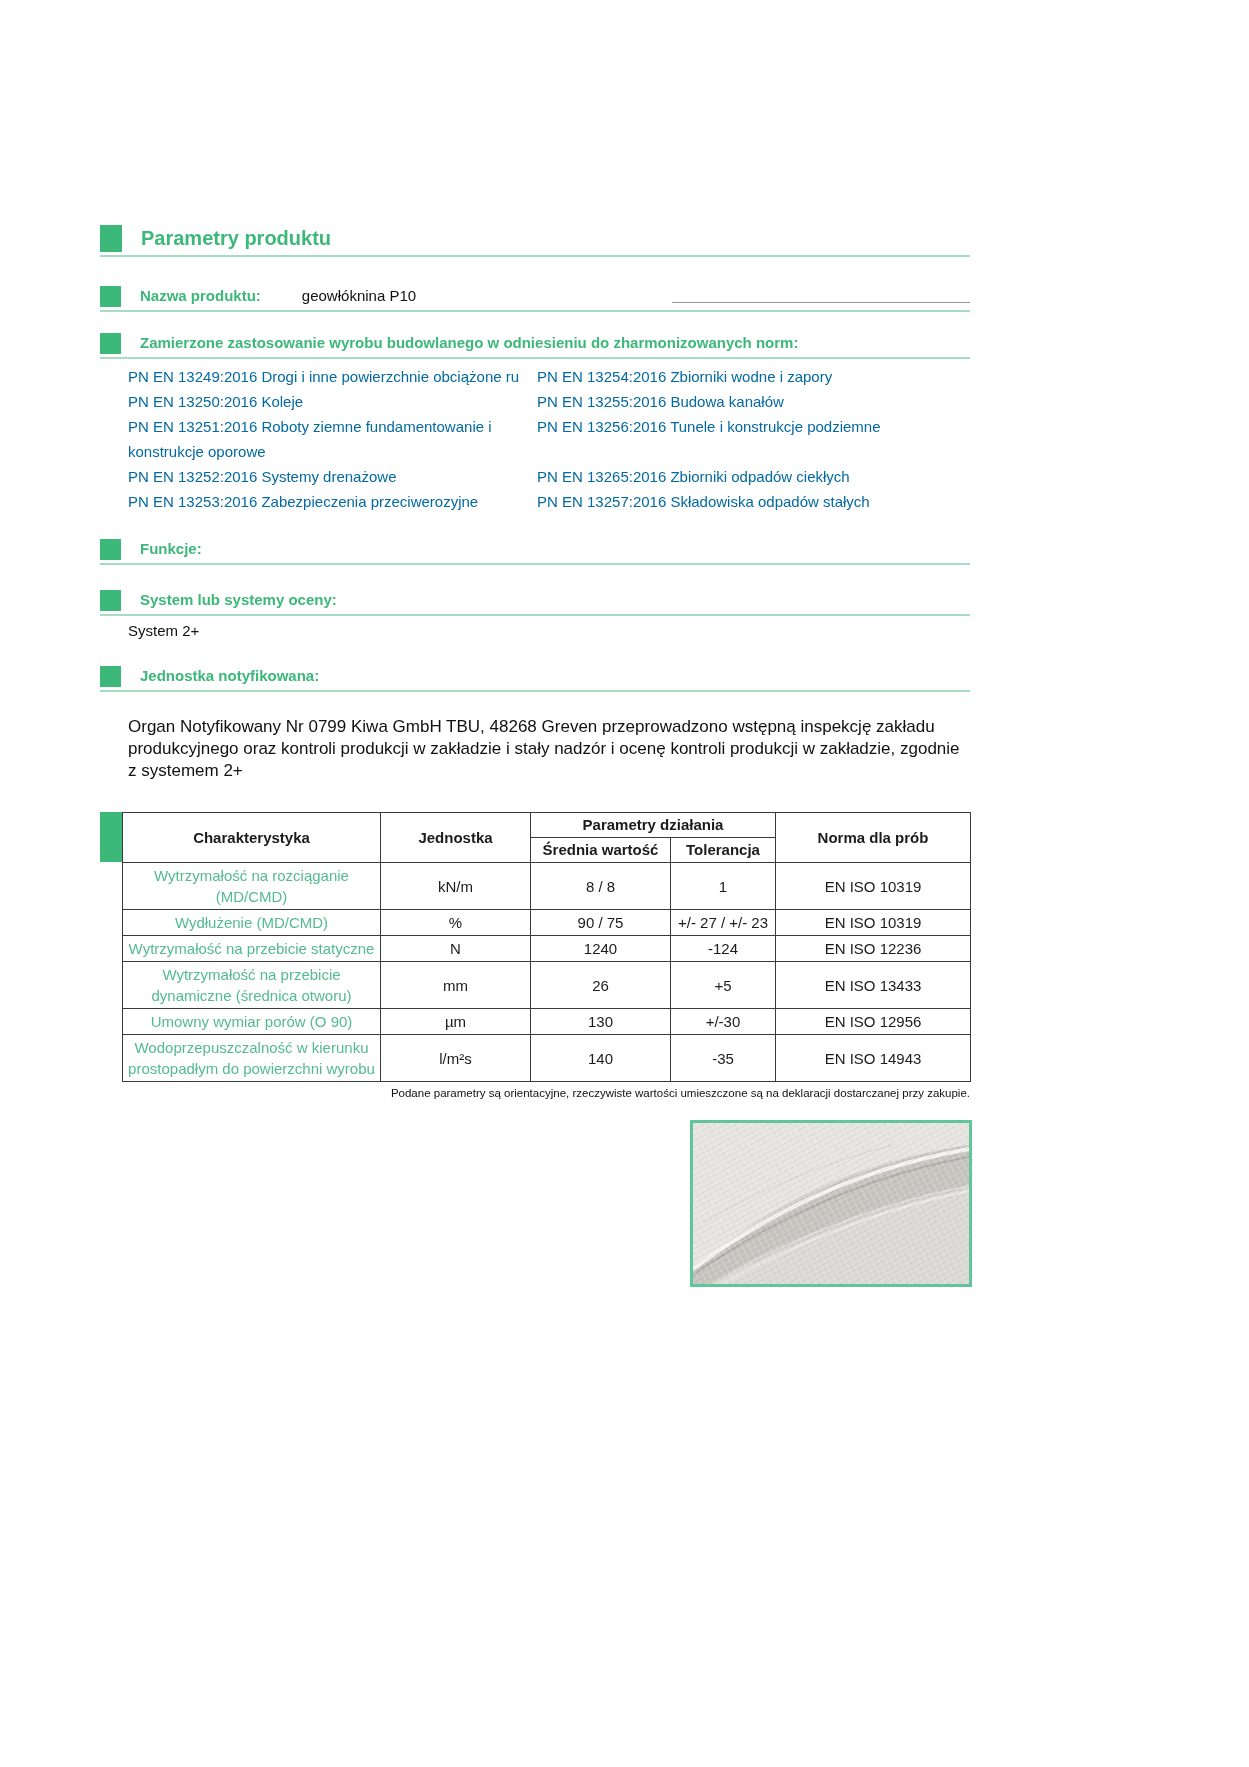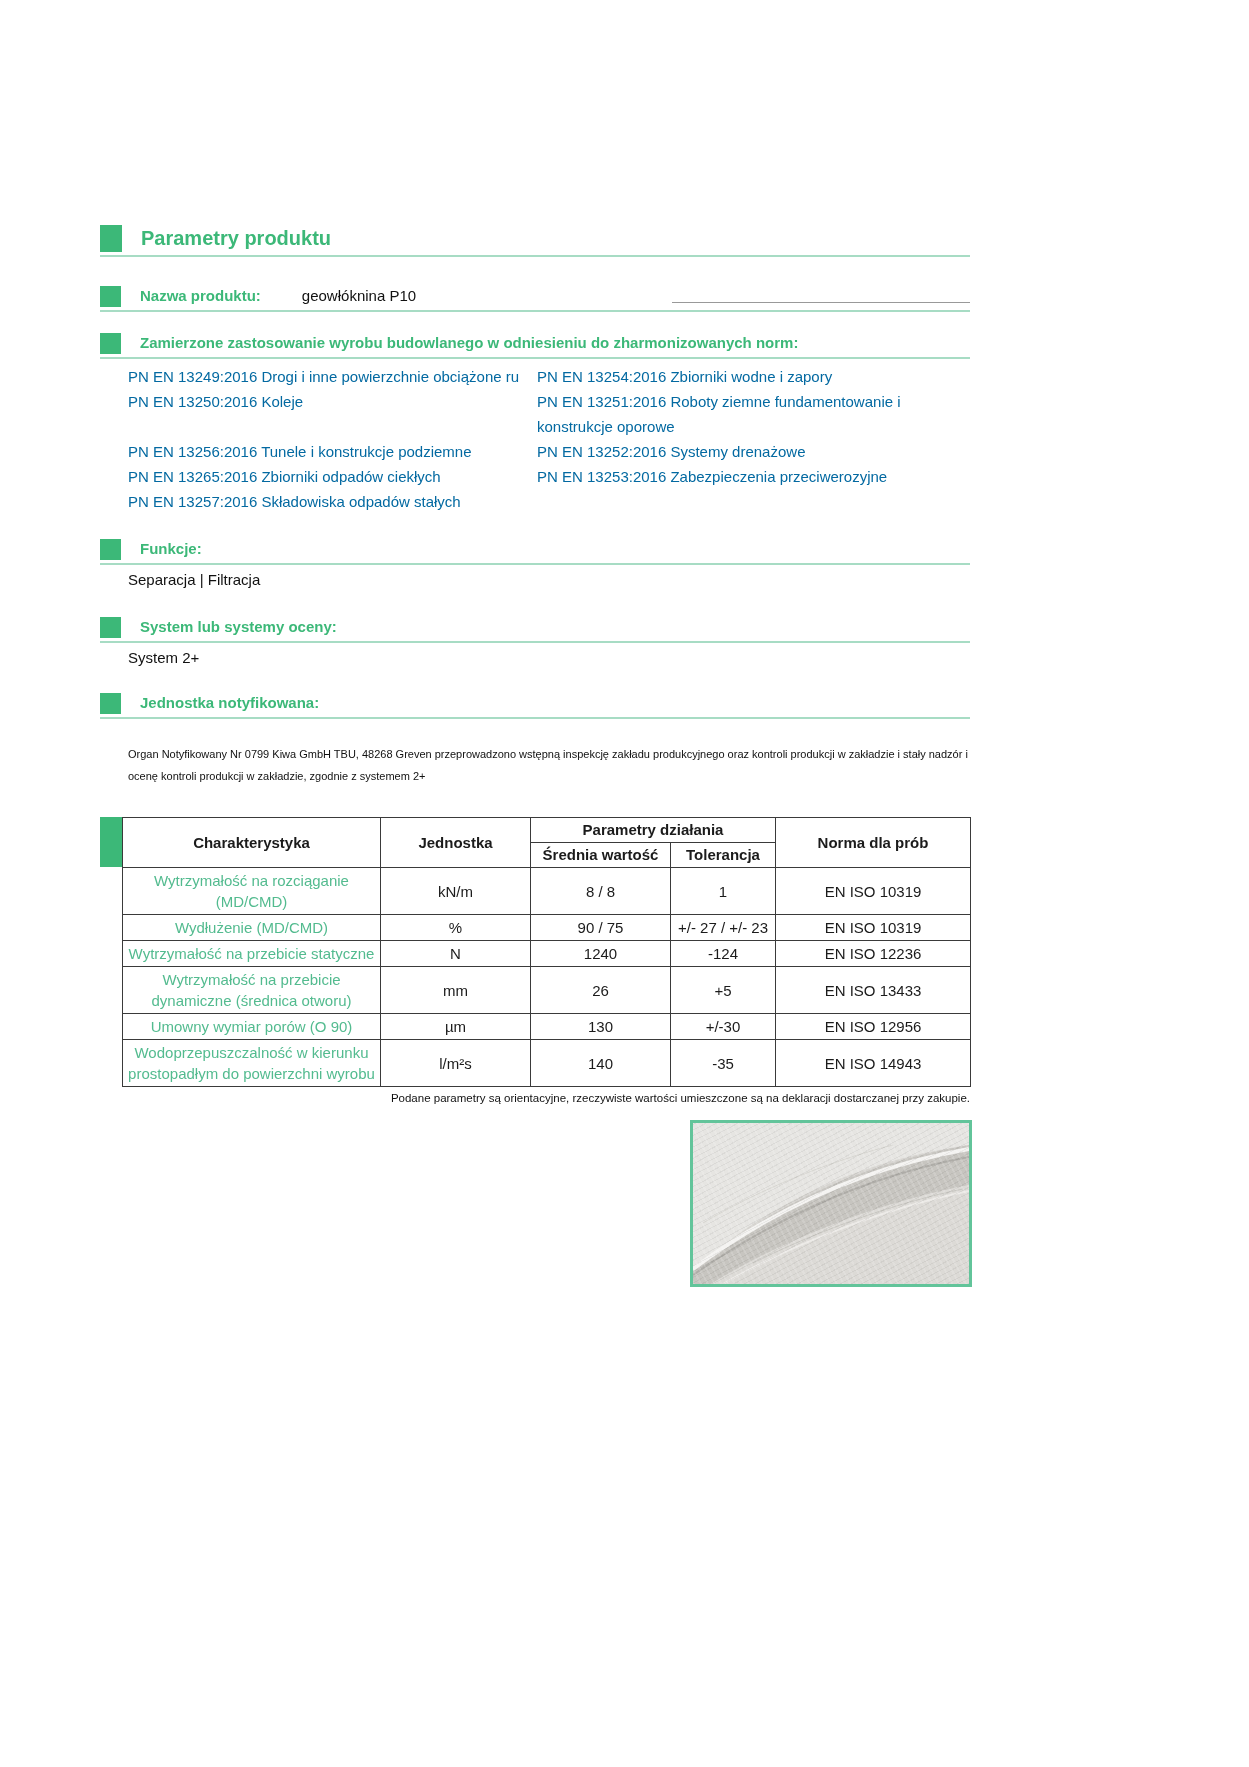--- a/index.html
+++ b/index.html
@@ -28,21 +28,21 @@
   .standards { display:grid; grid-template-columns:409px 1fr; margin:5px 0 0 28px; }
   .std { font-size:15px; line-height:25px; color:#0369a1; }
   .std.clip { white-space:nowrap; overflow:hidden; }
 
   .funkcje-header { margin-top:24px; }
   .plain-value { font-size:15px; line-height:24px; margin:3px 0 0 28px; color:#111; }
 
   .system-header { margin-top:24px; }
   .jednostka-header { margin-top:22px; }
 
-  .notified-text { font-size:11px; line-height:22px; margin:24px 0 0 28px; width:842px; color:#111; }
+  .notified-text { font-size:17px; line-height:22px; margin:24px 0 0 28px; width:842px; color:#111; }
 
   
   .table-wrap { position:relative; margin-top:30px; }
   .table-marker { position:absolute; left:0; top:0; width:22px; height:50px; background:#3cb878; }
   table.params { border-collapse:collapse; margin-left:22px; width:848px; table-layout:fixed; }
   table.params th, table.params td { border:1px solid #3a3a3a; font-size:15px; padding:2px 5px; text-align:center; vertical-align:middle; }
   table.params th { font-weight:bold; line-height:20px; }
   td.name { color:#53bb8f; text-align:left; padding:3px 8px; line-height:21px; }
   col.c-name { width:258px; } col.c-unit { width:150px; } col.c-avg { width:140px; }
   col.c-tol { width:105px; } col.c-norm { width:195px; }
@@ -77,33 +77,33 @@
     </div>
 
     <div class="sec-row usage-header">
       <span class="sq"></span>
       <span class="sec-label">Zamierzone zastosowanie wyrobu budowlanego w odniesieniu do zharmonizowanych norm:</span>
     </div>
     <div class="standards">
       <div class="std clip">PN EN 13249:2016 Drogi i inne powierzchnie obciążone ru</div>
       <div class="std">PN EN 13254:2016 Zbiorniki wodne i zapory</div>
       <div class="std">PN EN 13250:2016 Koleje</div>
+      <div class="std">PN EN 13255:2016 Budowa kanałów</div>
       <div class="std">PN EN 13251:2016 Roboty ziemne fundamentowanie i konstrukcje oporowe</div>
       <div class="std">PN EN 13256:2016 Tunele i konstrukcje podziemne</div>
       <div class="std">PN EN 13252:2016 Systemy drenażowe</div>
       <div class="std">PN EN 13265:2016 Zbiorniki odpadów ciekłych</div>
       <div class="std">PN EN 13253:2016 Zabezpieczenia przeciwerozyjne</div>
       <div class="std">PN EN 13257:2016 Składowiska odpadów stałych</div>
     </div>
 
     <div class="sec-row funkcje-header">
       <span class="sq"></span>
       <span class="sec-label">Funkcje:</span>
     </div>
-    <div class="plain-value">Separacja | Filtracja</div>
 
     <div class="sec-row system-header">
       <span class="sq"></span>
       <span class="sec-label">System lub systemy oceny:</span>
     </div>
     <div class="plain-value">System 2+</div>
 
     <div class="sec-row jednostka-header">
       <span class="sq"></span>
       <span class="sec-label">Jednostka notyfikowana:</span>

